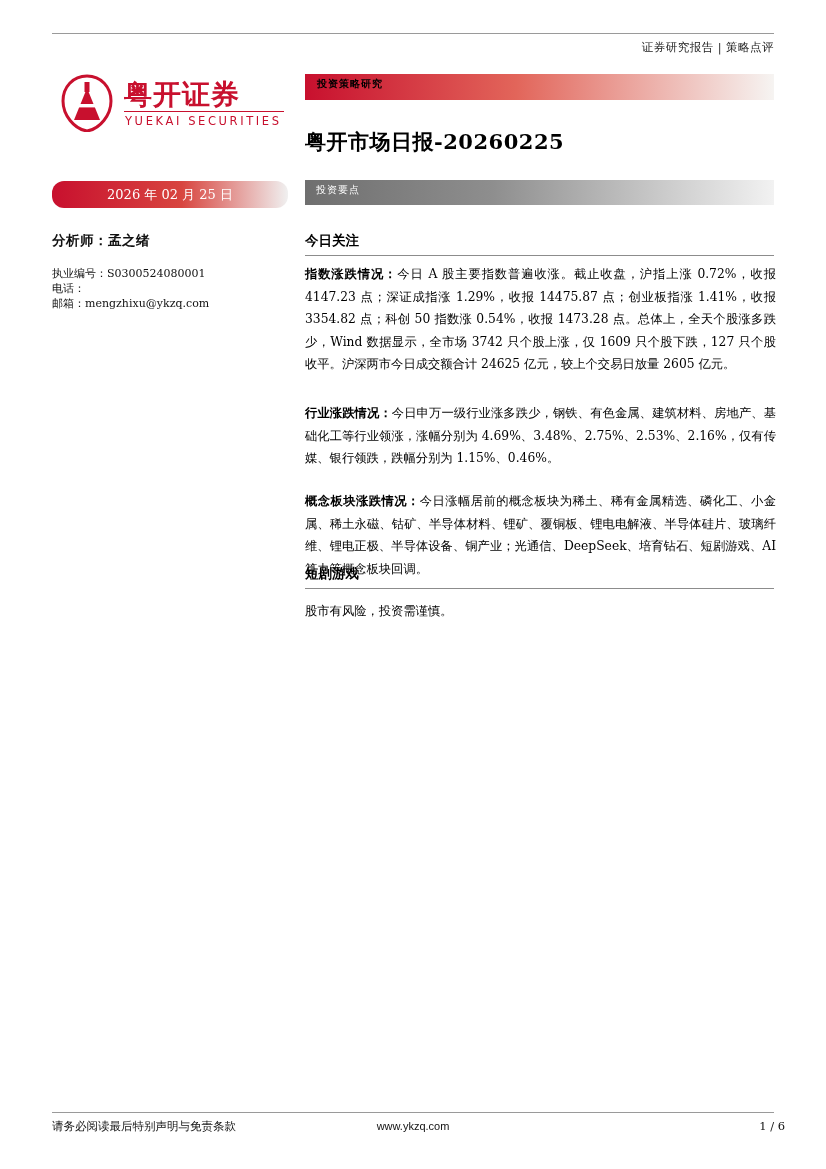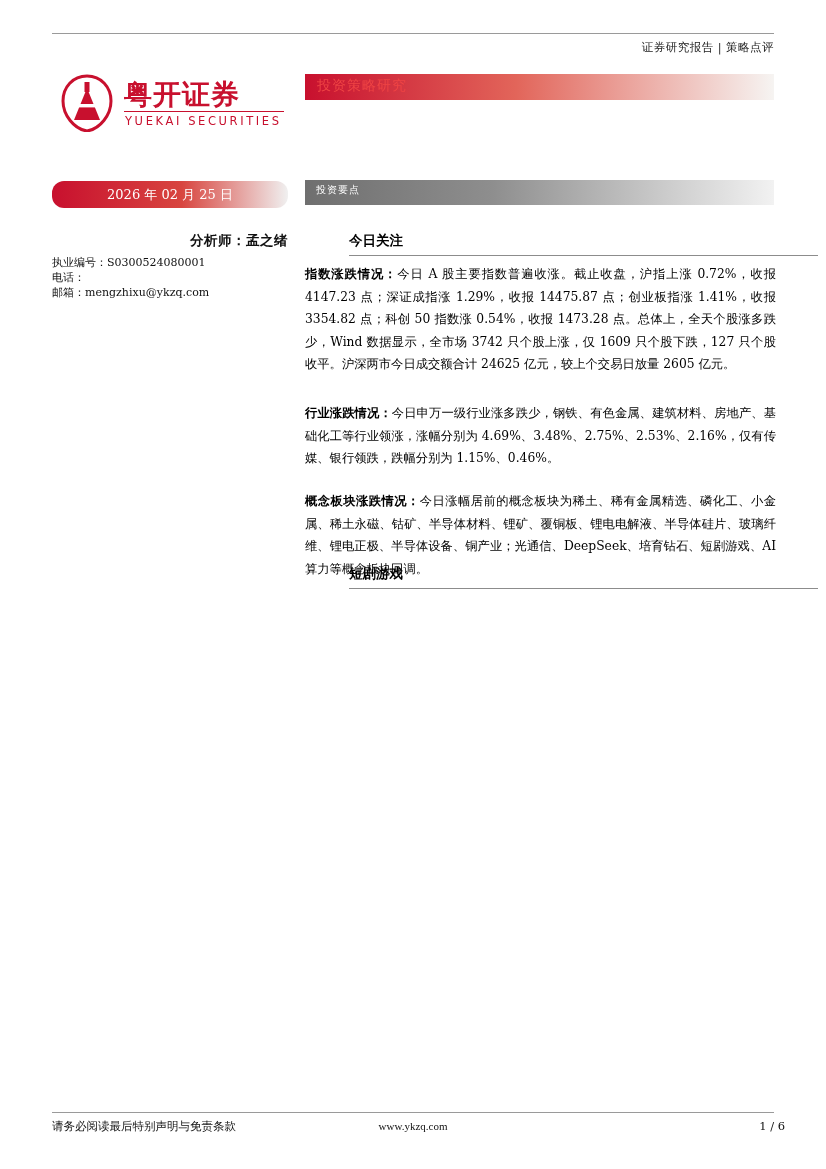--- a/index.html
+++ b/index.html
@@ -114,47 +114,47 @@
     left: 52px;
     top: 232px;
     width: 236px;
     font-size: 11.5px;
     line-height: 16px;
     color: #111;
   }
   .analyst .lead {
     font-size: 13.5px;
     font-weight: bold;
-    margin-bottom: 7px;
+    margin-bottom: 18px;
     letter-spacing: 0.5px;
-    text-align: right;
   }
   .analyst .row {
     font-size: 11px;
     line-height: 15px;
     white-space: nowrap;
   }
 
   
   .band {
     position: absolute;
     left: 305px;
     top: 74px;
     width: 469px;
     height: 26px;
     background: linear-gradient(to right, #c8102e 0%, #e2655a 45%, #f6f4f2 100%);
   }
   .band-text {
     position: absolute;
     left: 317px;
     top: 77px;
-    font-size: 14px;
-    color: #ef4444;
+    font-size: 10px;
+    color: #000000;
     letter-spacing: 1px;
     font-family: "DejaVu Serif", "Liberation Serif", serif;
+    font-weight: bold;
   }
   .doc-title {
     position: absolute;
     left: 305px;
     top: 128px;
     width: 469px;
     font-size: 21px;
     font-weight: bold;
     letter-spacing: 0.5px;
     color: #000;
@@ -179,21 +179,20 @@
   .section-head {
     position: absolute;
     left: 305px;
     width: 469px;
     font-size: 13.5px;
     font-weight: bold;
     color: #000;
     padding-bottom: 5px;
     border-bottom: 1px solid #8c8c8c;
     box-sizing: border-box;
-    margin-left: 44px;
   }
   #focus-head { top: 232px; }
   #risk-head  { top: 565px; }
 
   .para {
     position: absolute;
     left: 305px;
     width: 471px;
     font-size: 12.3px;
     line-height: 22.5px;
@@ -225,21 +224,21 @@
     color: #111;
   }
   .foot-center {
     position: absolute;
     left: 0;
     top: 1120px;
     width: 826px;
     text-align: center;
     font-size: 11px;
     color: #111;
-    font-family: Liberation Serif, serif;
+    font-family: Liberation Sans, sans-serif;
   }
   .foot-right {
     position: absolute;
     right: 41px;
     top: 1119px;
     font-size: 11.5px;
     color: #111;
   }
 </style>
 </head>
@@ -271,38 +270,40 @@
   <div class="analyst">
     <div class="lead">分析师：孟之绪</div>
     <div class="row">执业编号：S0300524080001</div>
     <div class="row">电话：</div>
     <div class="row">邮箱：mengzhixu@ykzq.com</div>
   </div>
 
   <div class="band"></div>
   <div class="band-text">投资策略研究</div>
 
+  <div class="doc-title">粤开市场日报-20260225</div>
 
   <div class="band2"></div>
   <div class="band2-text">投资要点</div>
 
   <div class="section-head" id="focus-head">今日关注</div>
 
   <div class="para" id="para1">
     <b>指数涨跌情况：</b><span>今日 A 股主要指数普遍收涨。截止收盘，沪指上涨 0.72%，收报 4147.23 点；深证成指涨 1.29%，收报 14475.87 点；创业板指涨 1.41%，收报 3354.82 点；科创 50 指数涨 0.54%，收报 1473.28 点。总体上，全天个股涨多跌少，Wind 数据显示，全市场 3742 只个股上涨，仅 1609 只个股下跌，127 只个股收平。沪深两市今日成交额合计 24625 亿元，较上个交易日放量 2605 亿元。</span>
   </div>
 
   <div class="para" id="para2">
     <b>行业涨跌情况：</b><span>今日申万一级行业涨多跌少，钢铁、有色金属、建筑材料、房地产、基础化工等行业领涨，涨幅分别为 4.69%、3.48%、2.75%、2.53%、2.16%，仅有传媒、银行领跌，跌幅分别为 1.15%、0.46%。</span>
   </div>
 
   <div class="para" id="para3">
     <b>概念板块涨跌情况：</b><span>今日涨幅居前的概念板块为稀土、稀有金属精选、磷化工、小金属、稀土永磁、钴矿、半导体材料、锂矿、覆铜板、锂电电解液、半导体硅片、玻璃纤维、锂电正极、半导体设备、铜产业；光通信、DeepSeek、培育钻石、短剧游戏、AI 算力等概念板块回调。</span>
   </div>
 
   <div class="section-head" id="risk-head">短剧游戏</div>
+  <div class="para" id="risk-para">股市有风险，投资需谨慎。</div>
 
   <div class="foot-rule"></div>
   <div class="foot-left">请务必阅读最后特别声明与免责条款</div>
   <div class="foot-center">www.ykzq.com</div>
   <div class="foot-right">1 / 6</div>
 
 </div>
 
 </body></html>

